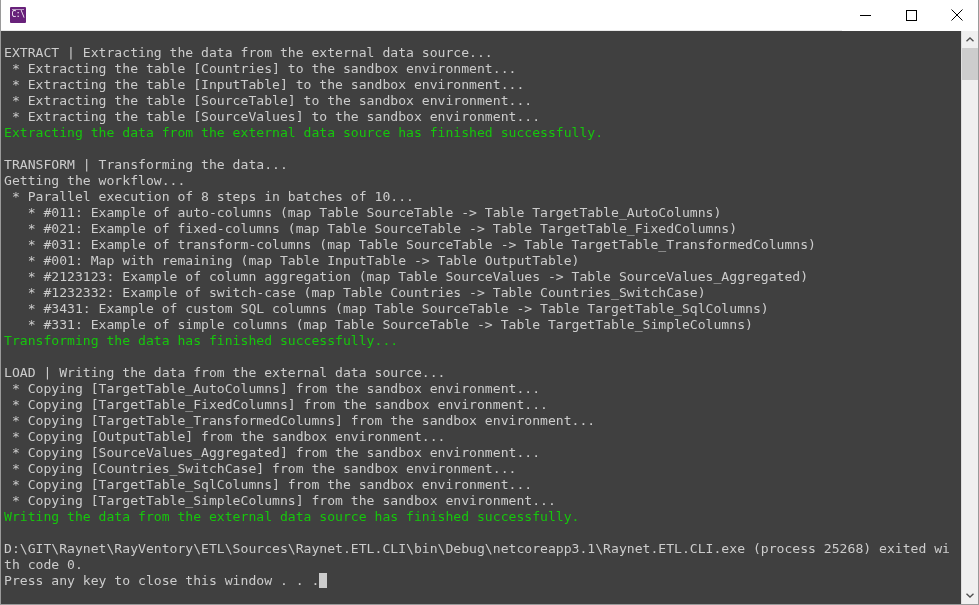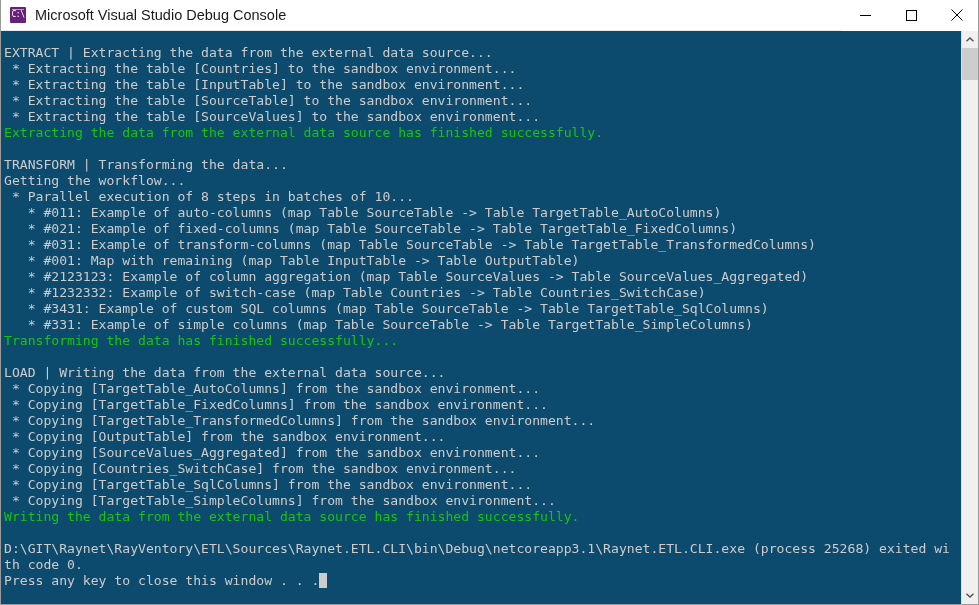--- a/index.html
+++ b/index.html
@@ -86,21 +86,21 @@
   }
   .win-btn svg { display: block; }
 
   
   #console {
     position: absolute;
     left: 0;
     top: 31px;
     width: 962px;
     height: 573px;
-    background: #0c4a6e;
+    background: #404040;
     overflow: hidden;
     box-sizing: border-box;
     padding: 14px 0 0 3px;
   }
   #lines {
     font-family: "DejaVu Sans Mono", "Liberation Mono", monospace;
     font-size: 13.1px;
     line-height: 16px;
     white-space: pre;
     letter-spacing: 0px;
@@ -158,21 +158,20 @@
 </head>
 <body>
 
 <div id="window">
 
   <div id="titlebar">
     <div id="app-icon">
       <div class="bar-top"></div>
       <span class="glyph">C:\</span>
     </div>
-    <div id="title-text">Microsoft Visual Studio Debug Console</div>
 
     <div id="win-controls">
       <div class="win-btn">
         <svg width="11" height="11" viewBox="0 0 11 11">
           <rect x="0" y="5" width="11" height="1" fill="#000000"></rect>
         </svg>
       </div>
       <div class="win-btn">
         <svg width="11" height="11" viewBox="0 0 11 11">
           <rect x="0.5" y="0.5" width="10" height="10" fill="none" stroke="#000000" stroke-width="1"></rect>

